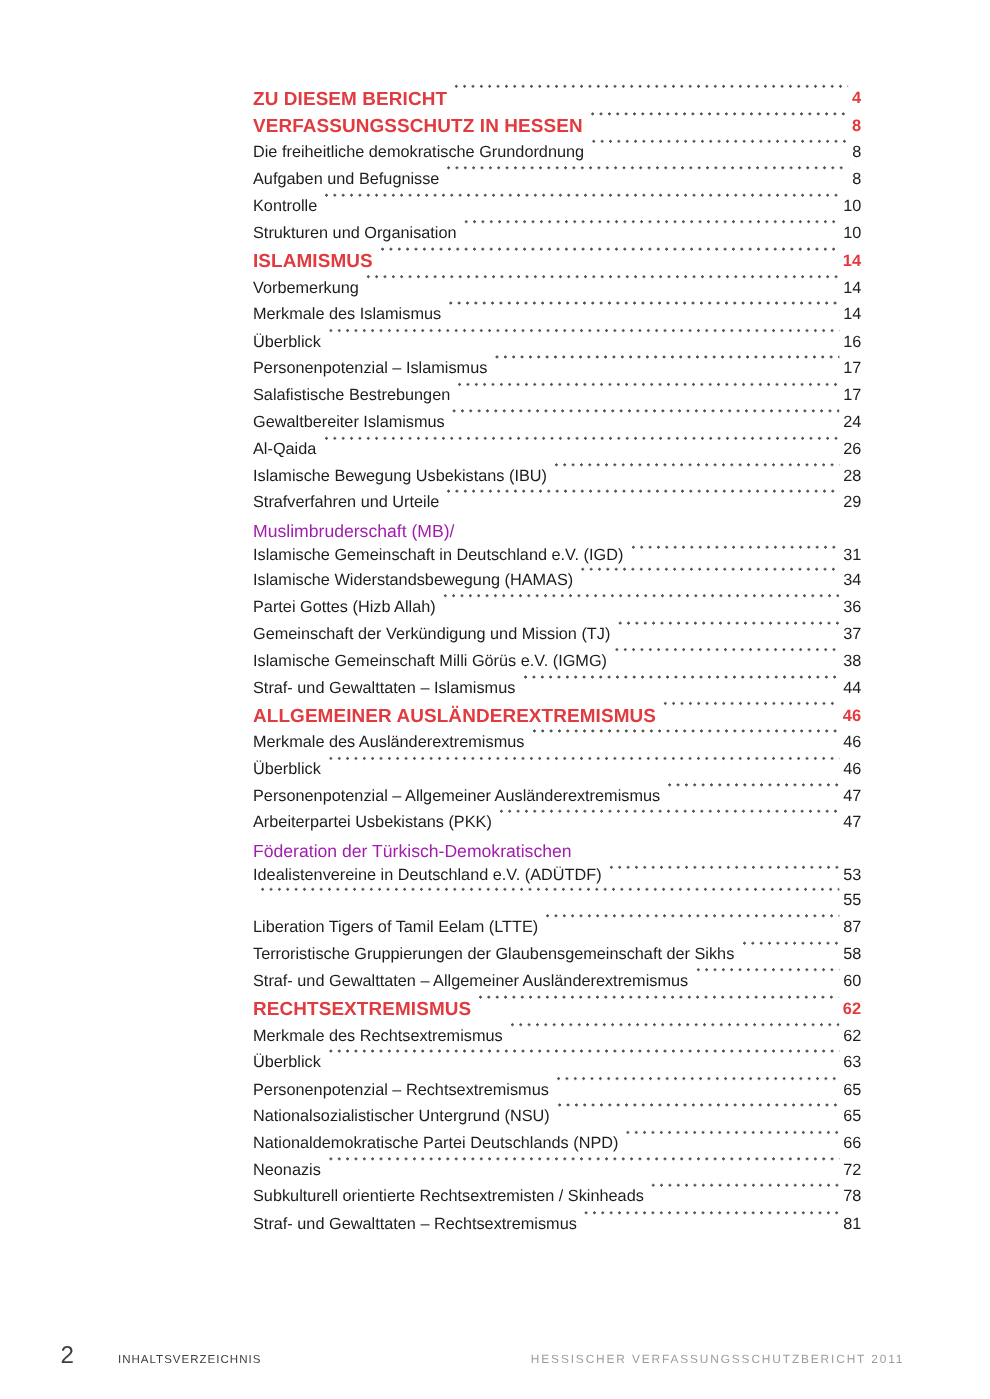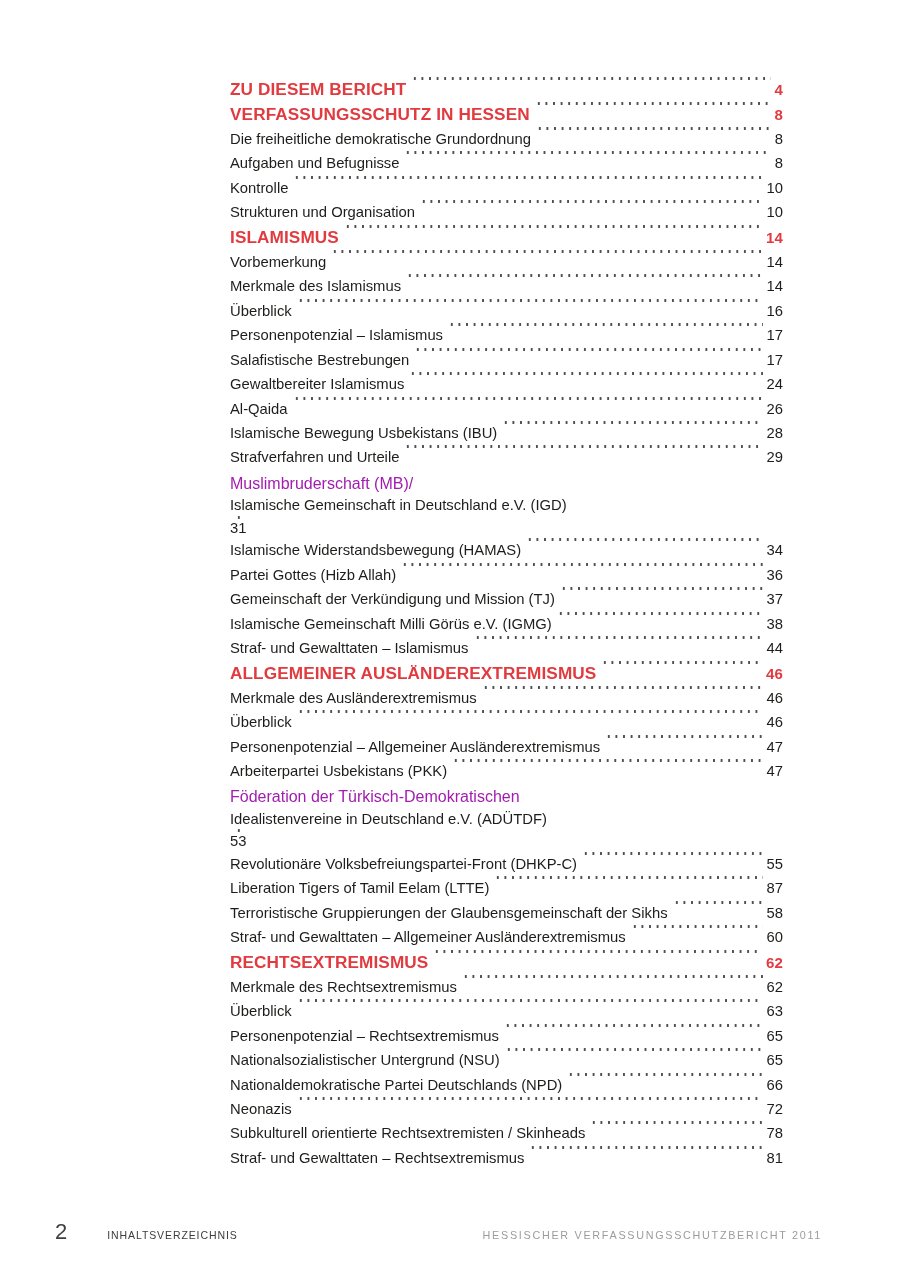--- a/index.html
+++ b/index.html
@@ -17,21 +17,21 @@
   }
   .toc {
     position: absolute;
     left: 230px;
     top: 77px;
     width: 553px;
   }
   .section { margin: 0; }
   .row {
     display: flex;
-    align-items: flex-start;
+    align-items: flex-end;
     white-space: nowrap;
   }
   .row.heading {
     font-size: 17.2px;
     font-weight: 700;
     color: #e13a3f;
     line-height: 25px;
     letter-spacing: 0.1px;
   }
   .section + .section .row.heading { }
@@ -67,21 +67,21 @@
     text-align: right;
   }
   .entry-twoline .prefix {
     font-size: 16px;
     font-weight: 400;
     color: #a21caf;
     line-height: 24.45px;
     padding-top: 2px;
     white-space: nowrap;
   }
-  .entry-twoline .row.item { line-height: 19.5px; flex-direction: column; }
+  .entry-twoline .row.item { line-height: 19.5px; }
   .footer {
     position: absolute;
     left: 55px;
     right: 78px;
     top: 1219px;
     display: flex;
     align-items: baseline;
   }
   .footer .pagenum {
     font-size: 22px;
@@ -257,21 +257,20 @@
       </div>
       <div class="entry-twoline">
         <div class="prefix">Föderation der Türkisch-Demokratischen</div>
         <div class="row item">
           <span class="label">Idealistenvereine in Deutschland e.V. (ADÜTDF)</span>
           <span class="leader"></span>
           <span class="pg">53</span>
         </div>
       </div>
       <div class="row item">
-        <span class="label">Revolutionäre Volksbefreiungspartei-Front (DHKP-C)</span>
         <span class="leader"></span>
         <span class="pg">55</span>
       </div>
       <div class="row item">
         <span class="label">Liberation Tigers of Tamil Eelam (LTTE)</span>
         <span class="leader"></span>
         <span class="pg">87</span>
       </div>
       <div class="row item">
         <span class="label">Terroristische Gruppierungen der Glaubensgemeinschaft der Sikhs</span>

